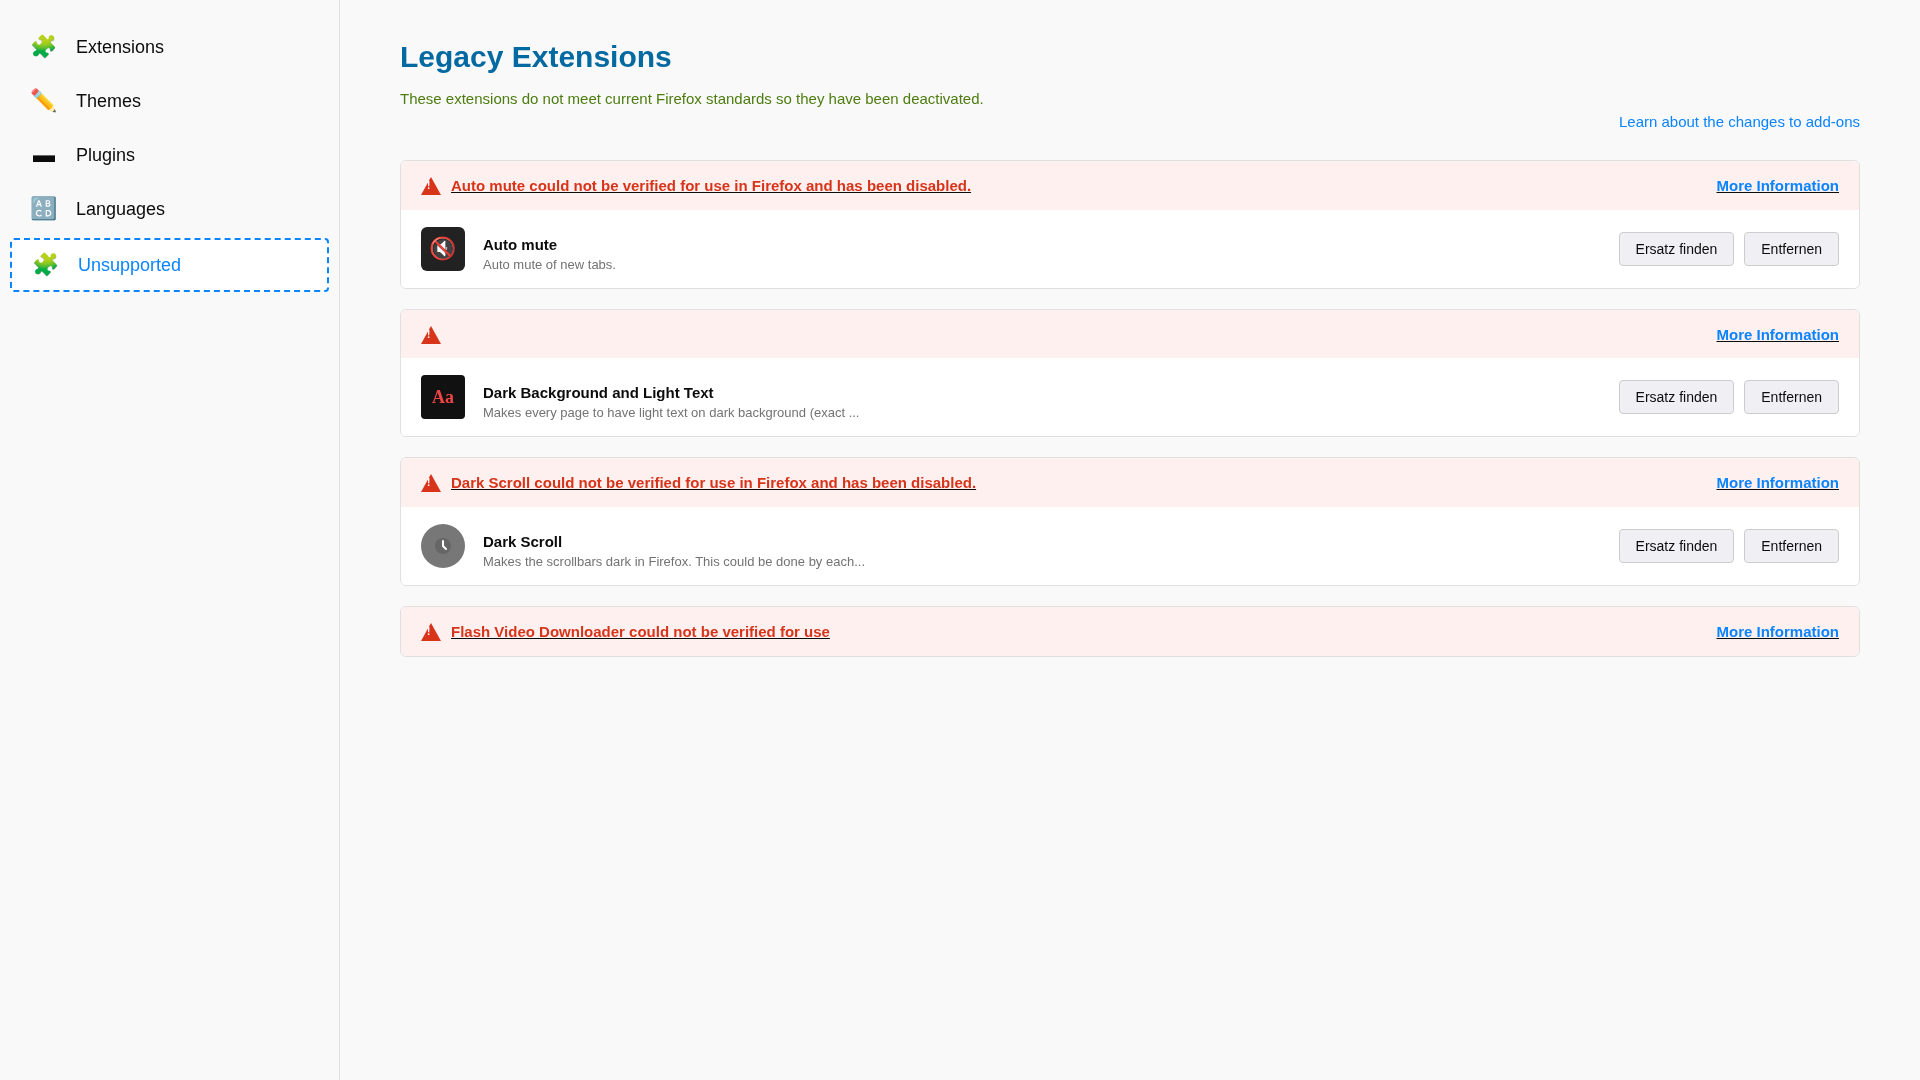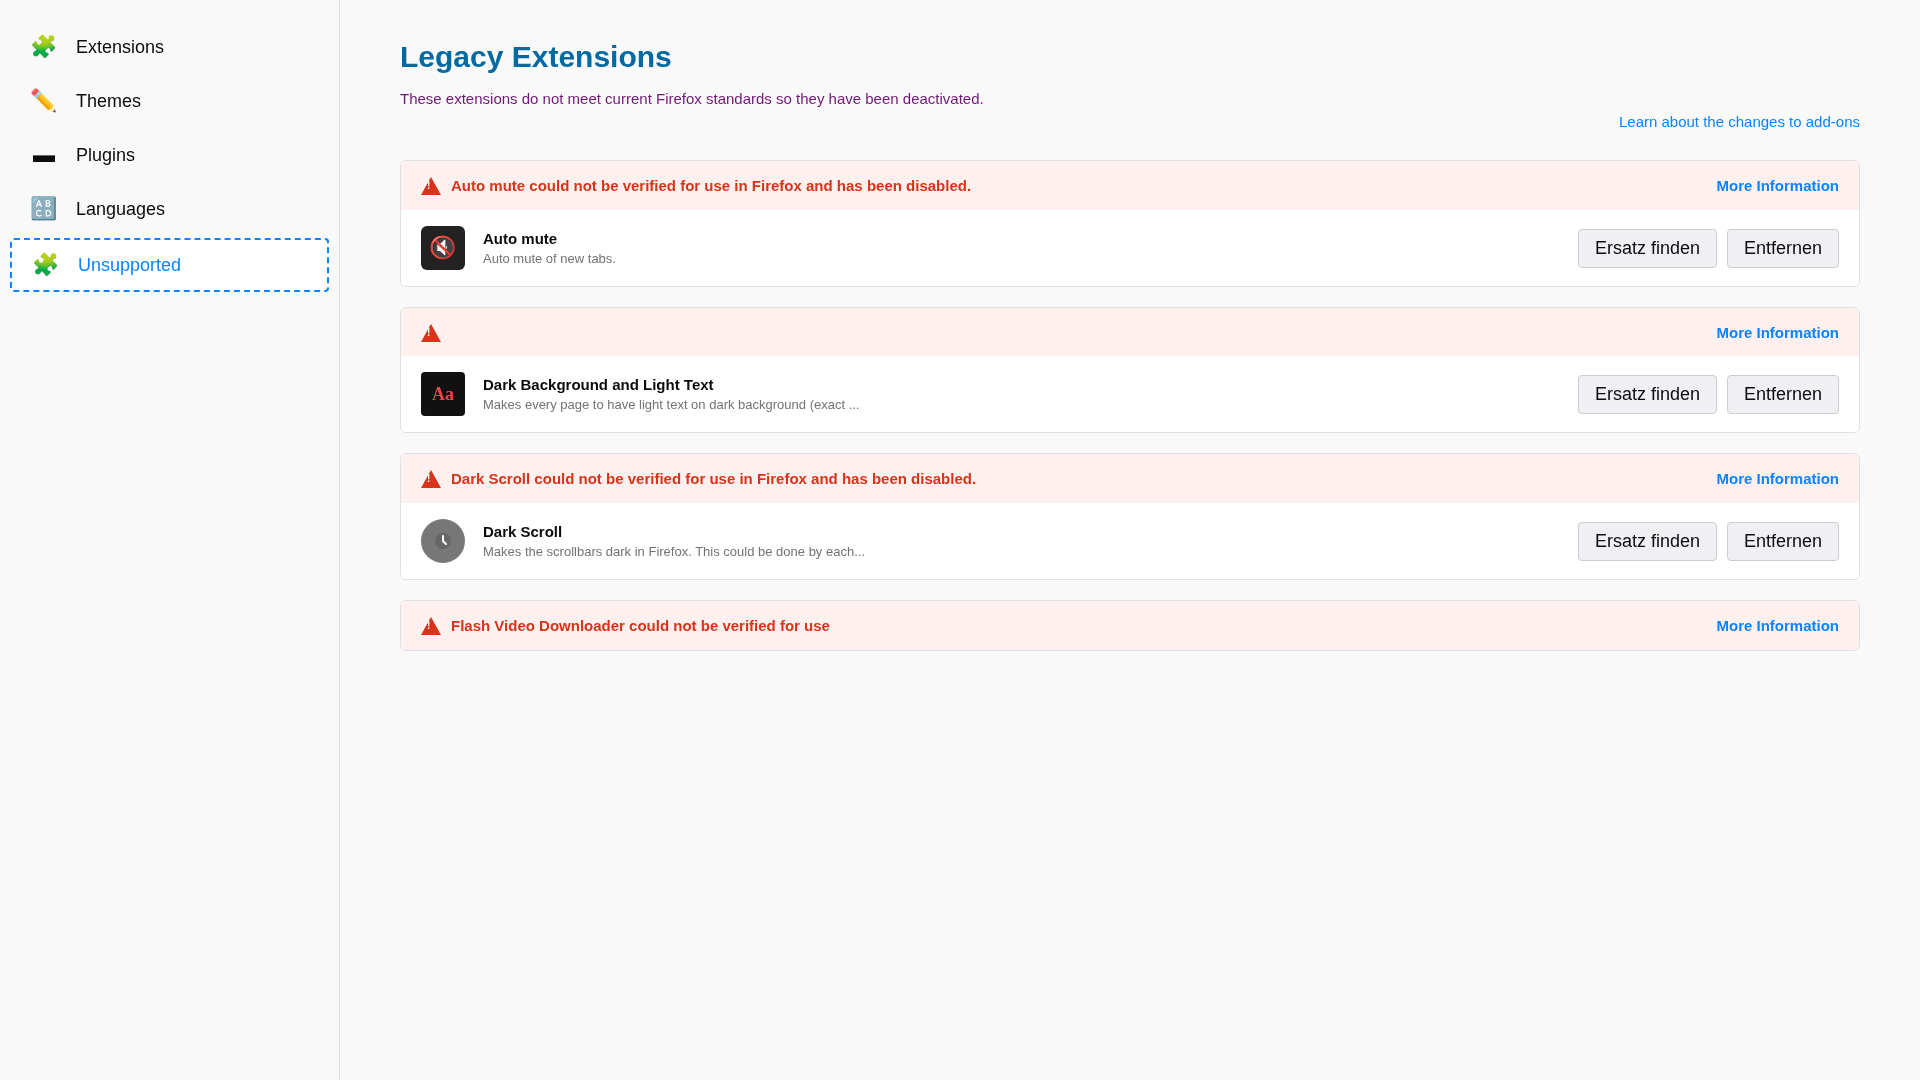--- a/index.html
+++ b/index.html
@@ -52,38 +52,39 @@
       overflow-y: auto;
     }
     h1.page-title {
       font-size: 30px;
       font-weight: 700;
       margin-bottom: 16px;
       color: #0369a1;
     }
     .subtitle {
       font-size: 15px;
-      color: #701a75;
+      color: #4d7c0f;
       margin-bottom: 6px;
     }
     .extension-card {
       background: #fff;
       border: 1px solid #e0e0e0;
       border-radius: 6px;
       margin-bottom: 20px;
       padding: 0;
       overflow: hidden;
     }
     .card-warning {
       background: #fff0f0;
       padding: 14px 20px 14px 20px;
       display: flex;
       align-items: flex-start;
       gap: 10px;
       justify-content: space-between;
+      text-decoration: underline;
     }
     .card-warning-left {
       display: flex;
       align-items: flex-start;
       gap: 10px;
       flex: 1;
     }
     .warning-text {
       color: #d7341a;
       font-weight: 700;
@@ -115,20 +116,21 @@
       align-items: center;
       justify-content: center;
       border-radius: 4px;
       font-size: 22px;
     }
     .ext-icon.mute { background: #222; color: #fff; border-radius: 6px; }
     .ext-icon.dark-bg { background: #111; color: #ef4444; border-radius: 4px; font-size: 18px; font-weight: 700; font-family: serif; }
     .ext-icon.dark-scroll { background: #666; color: #fff; border-radius: 50%; }
     .ext-details {
       flex: 1;
+      margin-top: 10px;
     }
     .ext-name {
       font-weight: 700;
       font-size: 15px;
       margin-bottom: 4px;
     }
     .ext-desc {
       font-size: 13px;
       color: #737373;
     }
@@ -136,21 +138,21 @@
       display: flex;
       gap: 10px;
       flex-shrink: 0;
     }
     .btn-action {
       padding: 8px 16px;
       background: #f0f0f4;
       border: 1px solid #ccc;
       border-radius: 4px;
       cursor: pointer;
-      font-size: 18px;
+      font-size: 14px;
       color: #0c0c0d;
     }
     
     .triangle-warn {
       width: 0;
       height: 0;
       border-left: 10px solid transparent;
       border-right: 10px solid transparent;
       border-bottom: 18px solid #d7341a;
       position: relative;

